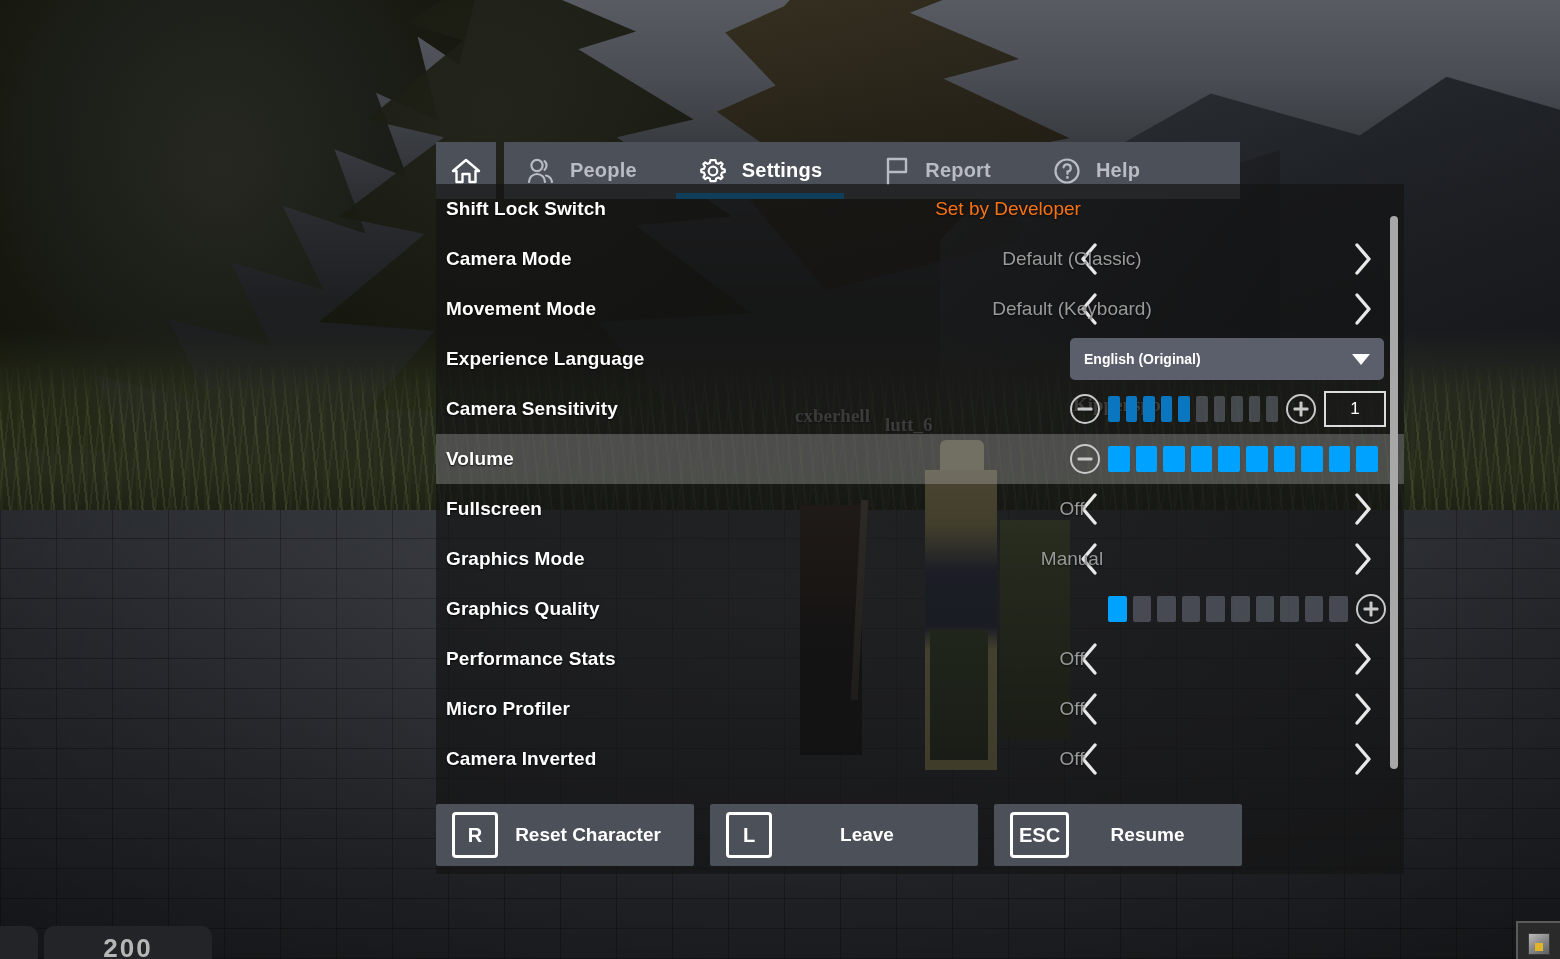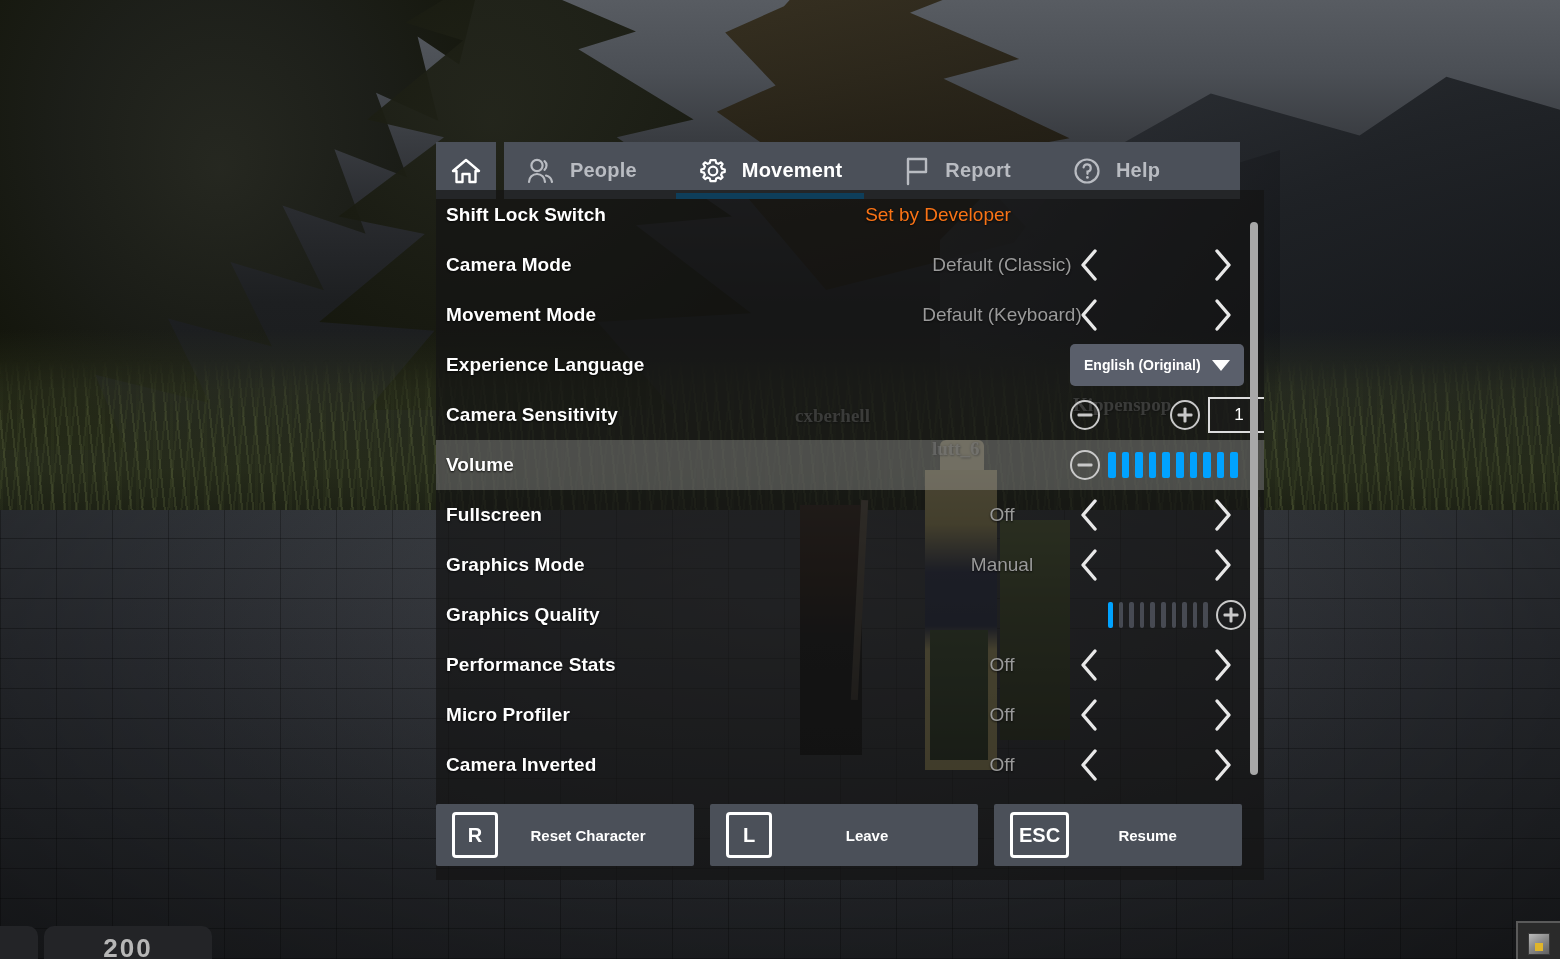--- a/index.html
+++ b/index.html
@@ -119,21 +119,21 @@
     position:relative; color:#b9bcc2; font-size:20px; font-weight:700;
     letter-spacing:.2px;
   }
   .tab.active { color:#ffffff; }
   .tab.active .tab-underline {
     position:absolute; left:0; right:0; bottom:0; height:6px; background:#00a2ff;
   }
   .tab svg { display:block; }
 
   .list-area {
-    position:absolute; left:0; top:48px; width:828px; height:690px;
+    position:absolute; left:0; top:42px; width:968px; height:690px;
     background:rgba(20,20,20,.70);
     overflow:hidden;
   }
   .row {
     position:relative; height:50px; display:flex; align-items:center;
   }
   .row.hl { background:rgba(200,200,200,.30); }
   .row-label {
     width:316px; padding-left:10px; color:#ffffff;
     font-size:19px; font-weight:700; letter-spacing:.1px;
@@ -208,21 +208,21 @@
   }
   .fbtn.reset { flex:0 0 258px; }
   .fbtn.leave { flex:0 0 268px; }
   .fbtn.resume { flex:0 0 248px; }
   .keycap {
     margin-left:16px; min-width:46px; height:46px; border:3px solid #ffffff;
     border-radius:4px; display:flex; align-items:center; justify-content:center;
     color:#fff; font-size:20px; font-weight:700; padding:0 6px;
   }
   .fbtn-label {
-    flex:1; text-align:center; color:#ffffff; font-size:15px; font-weight:700;
+    flex:1; text-align:center; color:#ffffff; font-size:19px; font-weight:700;
     padding-right:16px;
   }
 
   
   .hud-left-small {
     position:absolute; left:-22px; top:926px; width:60px; height:44px;
     background:#232427; border-radius:10px;
   }
   .hud-count {
     position:absolute; left:44px; top:926px; width:168px; height:44px;
@@ -261,21 +261,21 @@
   <div class="ground"></div>
   <div class="ground-shade"></div>
   <div class="char char-a"></div>
   <div class="char-a-stick"></div>
   <div class="char char-b-head"></div>
   <div class="char char-b"></div>
   <div class="char char-c"></div>
   <div class="char char-c2"></div>
   <div id="nametags">
       <div class="nametag" style="left: 795px; top: 405px;">cxberhell</div>
-      <div class="nametag" style="left: 932px; top: 414px; margin-top: 24px;">lutt_6</div>
+      <div class="nametag" style="left: 885px; top: 414px;">lutt_6</div>
       <div class="nametag" style="left: 1073px; top: 394px;">Kippenspop</div>
     </div>
 </div>
 
 <div class="hud-left-small"></div>
 <div class="hud-count">200</div>
 <div class="hud-slot">
   <div class="hud-slot-icon"></div>
 </div>
 
@@ -299,21 +299,21 @@
         <span>People</span>
       </div>
 
       <div class="tab active">
         <svg width="30" height="30" viewBox="0 0 30 30">
           <g fill="none" stroke="#ffffff" stroke-width="2.2" stroke-linejoin="round">
             <path d="M15 4.2 l2.5 0 .7 2.7 2.2 .95 2.4-1.5 1.8 1.8 -1.5 2.4 .95 2.2 2.7 .7 0 2.5 -2.7 .7 -.95 2.2 1.5 2.4 -1.8 1.8 -2.4-1.5 -2.2 .95 -.7 2.7 -2.5 0 -2.5 0 -.7-2.7 -2.2-.95 -2.4 1.5 -1.8-1.8 1.5-2.4 -.95-2.2 -2.7-.7 0-2.5 2.7-.7 .95-2.2 -1.5-2.4 1.8-1.8 2.4 1.5 2.2-.95 .7-2.7 2.5 0z"></path>
             <circle cx="15" cy="15" r="4.3"></circle>
           </g>
         </svg>
-        <span>Movement</span>
+        <span>Settings</span>
         <span class="tab-underline"></span>
       </div>
 
       <div class="tab">
         <svg width="28" height="30" viewBox="0 0 28 30">
           <path d="M5 3 L5 28" fill="none" stroke="#b9bcc2" stroke-width="2.4" stroke-linecap="round"></path>
           <path d="M5 3 L23 3 L23 16 L5 16" fill="none" stroke="#b9bcc2" stroke-width="2.4" stroke-linejoin="round"></path>
         </svg>
         <span>Report</span>
       </div>

